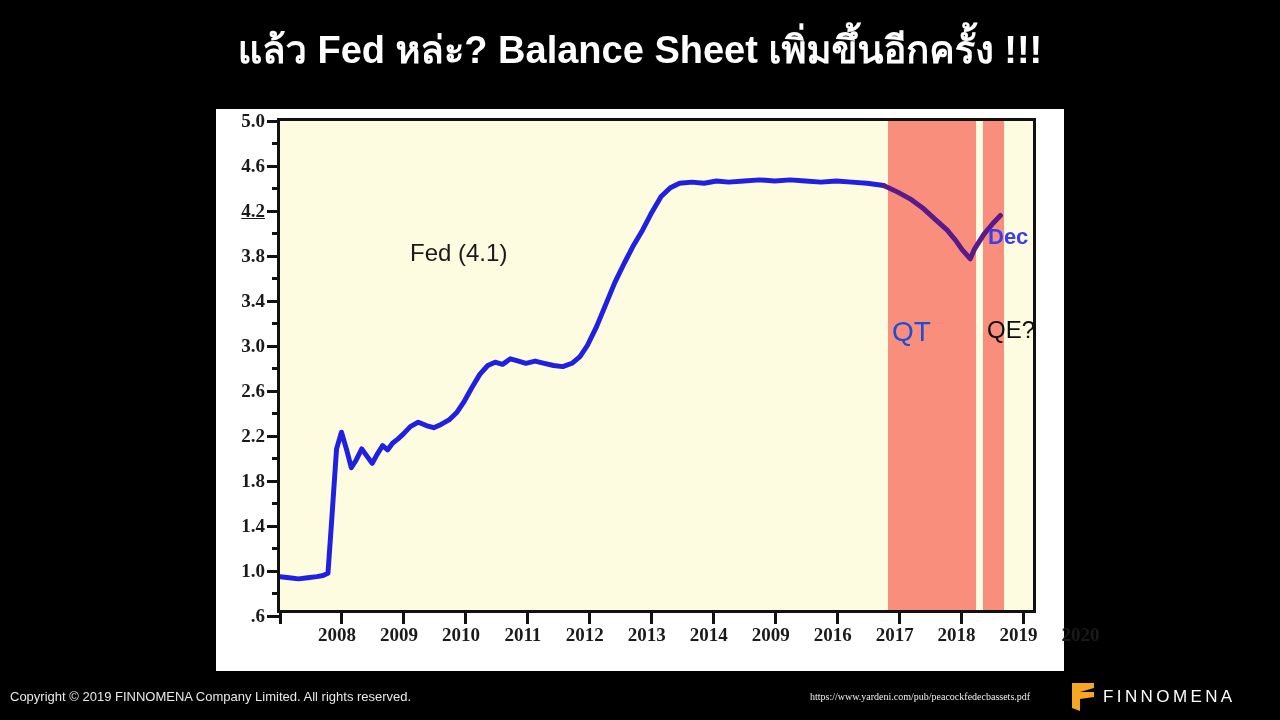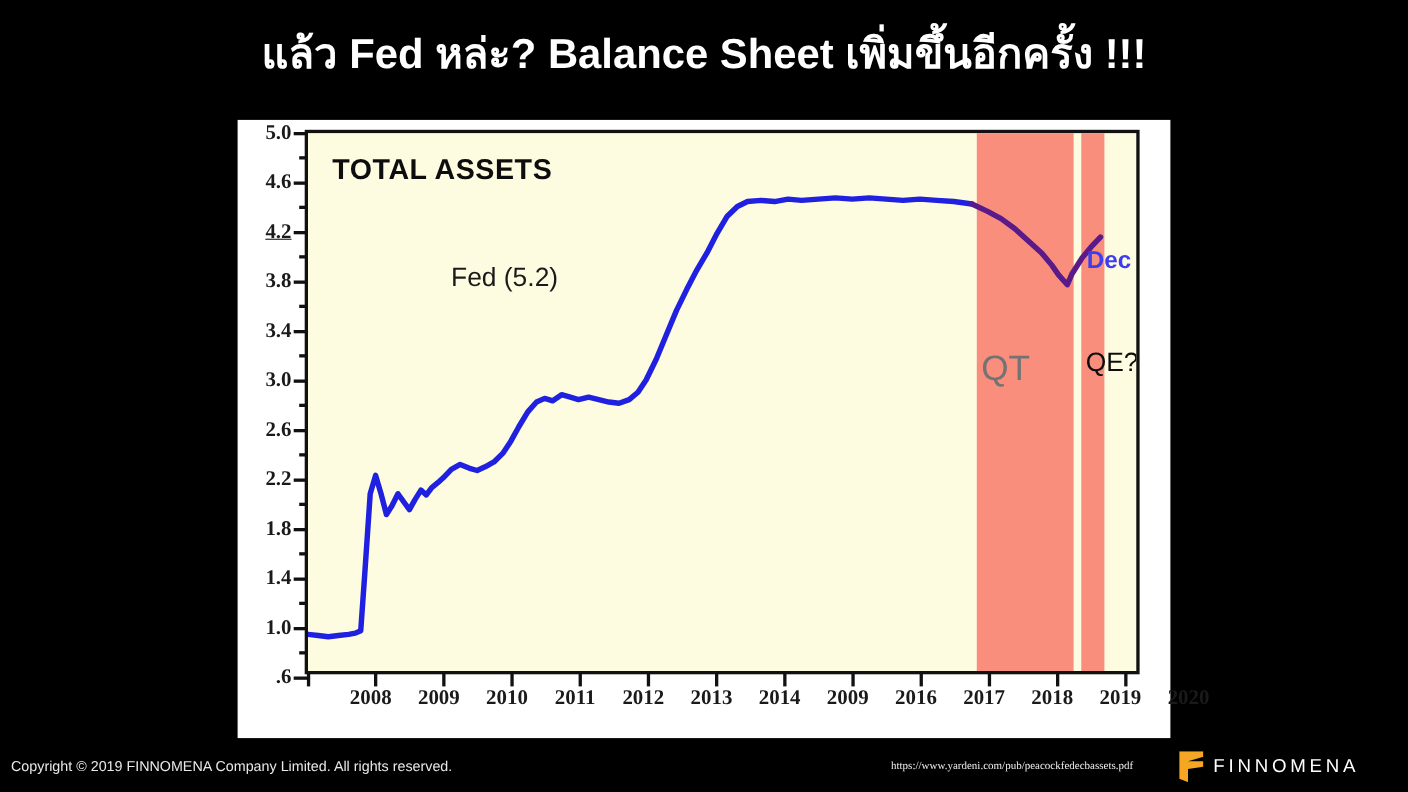--- a/index.html
+++ b/index.html
@@ -126,23 +126,23 @@
     left: 130px;
     top: 118px;
     color: #1a1a1a;
     font-family: "Liberation Sans", sans-serif;
     font-size: 24px;
   }
   #label-qt {
     position: absolute;
     left: 612px;
     top: 195px;
-    color: #737373;
-    font-family: "Liberation Sans", sans-serif;
-    font-size: 32px;
+    color: #1d4ed8;
+    font-family: "Liberation Sans", sans-serif;
+    font-size: 28px;
   }
   #label-qe {
     position: absolute;
     left: 707px;
     top: 195px;
     color: #0d0d0d;
     font-family: "Liberation Sans", sans-serif;
     font-size: 24px;
   }
   #label-dec {
@@ -215,23 +215,22 @@
     <div id="plot-inner">
 
       <div class="band" id="band-qt" style="left: 608.439px; width: 87.3624px; background: rgb(249, 142, 125);"></div>
       <div class="band" id="band-qe" style="left: 702.617px; width: 21.0661px; background: rgb(249, 142, 125);"></div>
 
       <svg id="series-svg" viewBox="0 0 759 495" preserveAspectRatio="none">
         <polyline id="series-path" fill="none" stroke="#2020e0" stroke-width="5" stroke-linejoin="round" stroke-linecap="round" points="0.00,461.25 9.29,462.38 18.59,463.50 27.88,462.38 37.18,461.25 43.37,460.13 48.33,457.88 52.05,405.00 57.00,331.88 61.96,315.00 66.92,331.88 71.87,351.00 76.83,343.13 82.41,331.88 87.98,339.75 92.94,346.50 97.90,337.50 103.47,328.50 108.43,333.00 113.39,326.25 118.96,321.75 123.92,317.25 131.35,309.38 139.41,304.88 147.46,308.25 154.90,310.50 162.33,307.13 170.39,302.63 178.44,294.75 185.88,283.50 193.31,270.00 201.37,256.50 209.42,247.50 216.86,244.13 224.29,246.38 232.35,240.75 240.40,243.00 247.84,245.25 257.13,243.00 266.42,245.25 275.72,247.50 285.01,248.63 294.31,245.25 302.36,238.50 309.80,227.25 319.09,208.13 328.38,185.63 337.68,163.13 346.97,144.00 356.27,126.00 365.56,110.25 374.85,92.25 384.15,76.50 393.44,67.50 402.73,63.00 415.13,61.88 427.52,63.00 439.91,60.75 452.30,61.88 467.79,60.75 483.28,59.63 498.77,60.75 514.26,59.63 529.75,60.75 545.24,61.88 560.73,60.75 576.22,61.88 591.71,63.00 608.44,65.25"></polyline>
         <polyline id="series-path-dark" fill="none" stroke="#5a1a8a" stroke-width="5" stroke-linejoin="round" stroke-linecap="round" points="608.44,65.25 622.69,72.00 635.08,78.75 647.47,87.75 659.87,99.00 672.26,110.25 681.55,121.50 687.75,130.50 695.80,139.50 700.14,129.38 709.43,114.75 718.73,103.50 726.16,95.63"></polyline>
       </svg>
 
-      <div id="chart-heading">TOTAL ASSETS</div>
-
-      <div id="series-annotation">Fed (5.2)</div>
+
+      <div id="series-annotation">Fed (4.1)</div>
 
       <div id="label-qt">QT</div>
 
       <div id="label-qe">QE?</div>
 
       <div id="label-dec">Dec</div>
     </div>
 
     <div id="y-axis">
         <div class="ytick-major" style="top: -1.5px;"></div>

